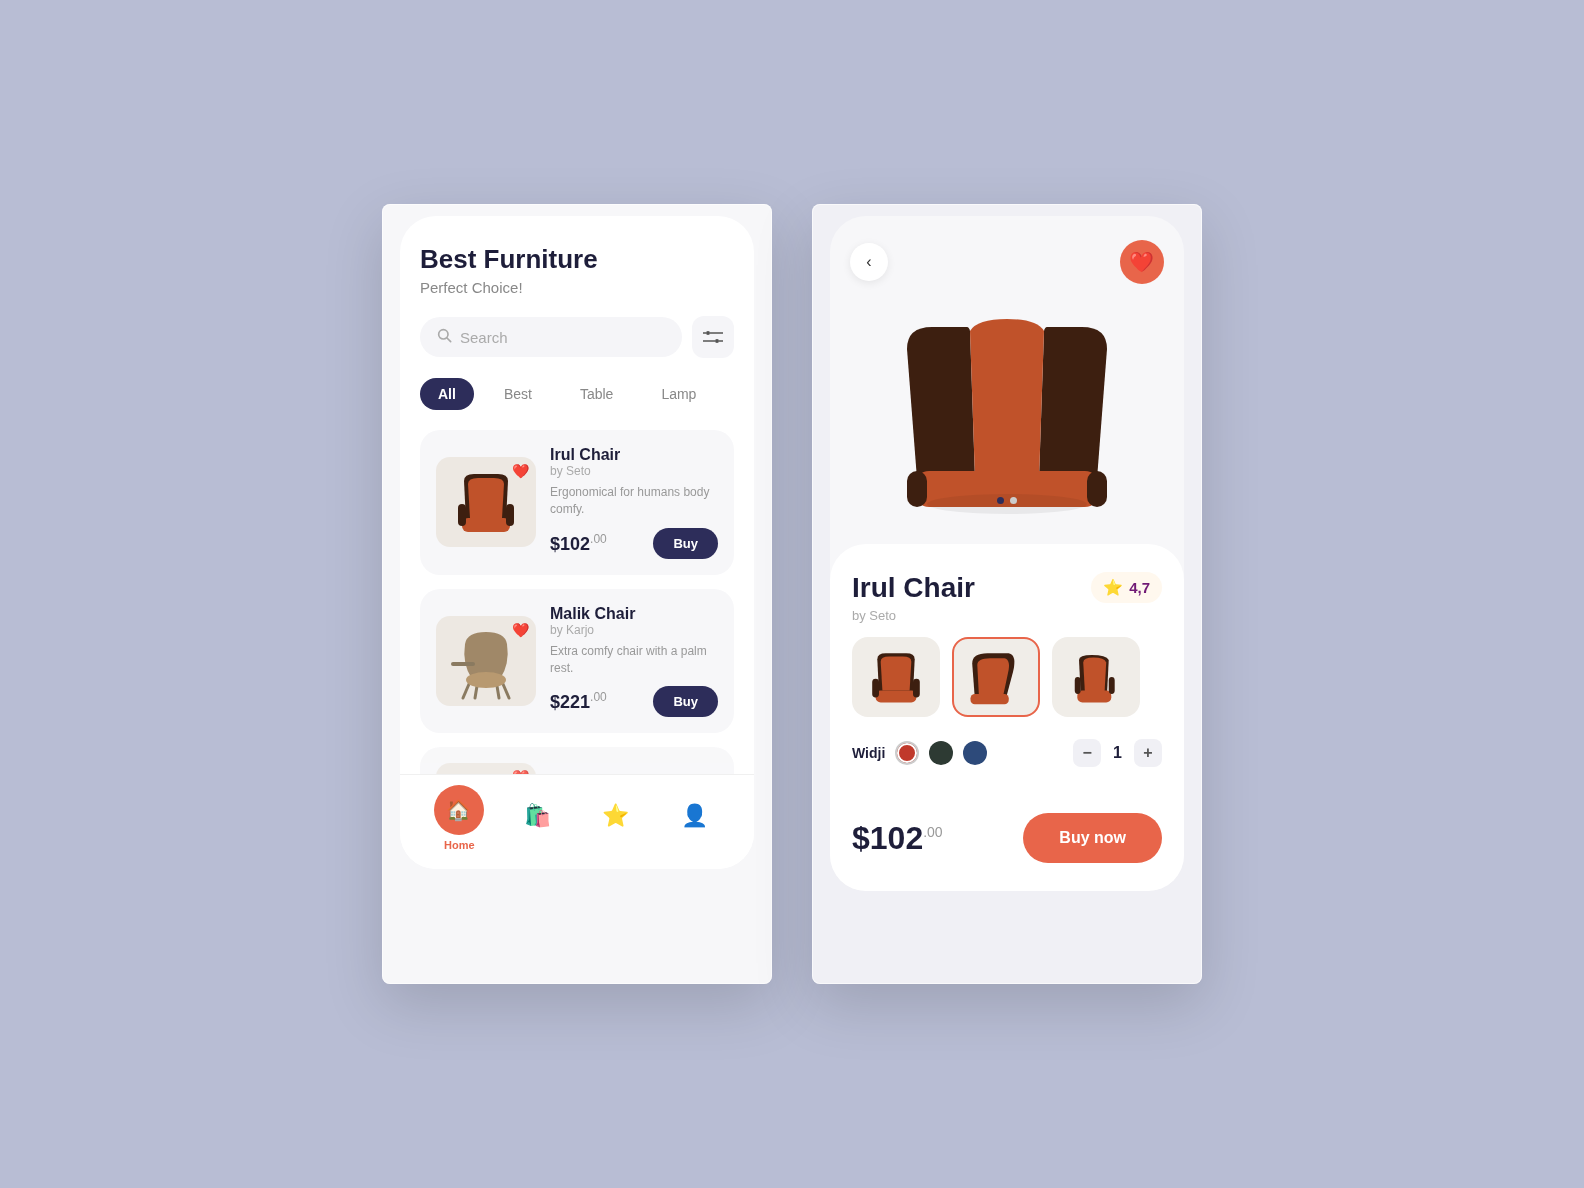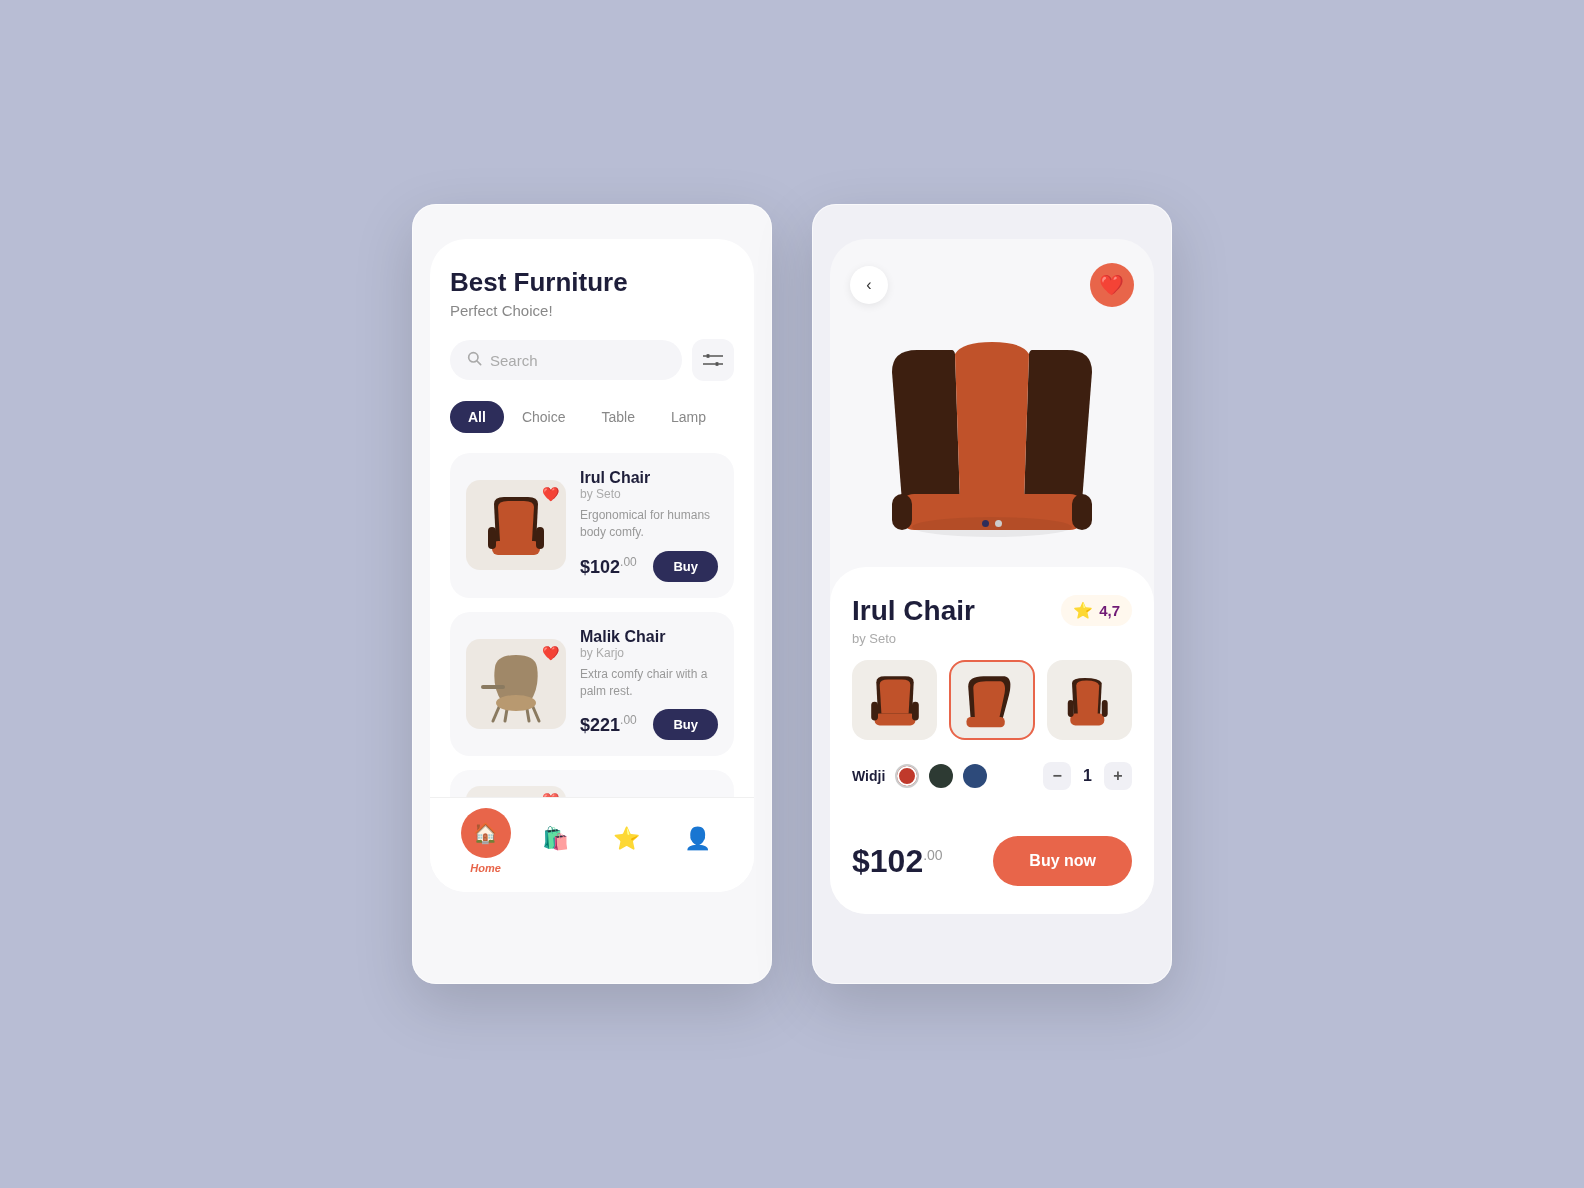--- a/index.html
+++ b/index.html
@@ -14,23 +14,23 @@
     }
     .screens-container {
       display: flex;
       gap: 40px;
       align-items: flex-start;
     }
 
     
     .phone {
       background: #f0f0f5;
-      border-radius: 24px;
-      padding: 35px 18px;
-      width: 360px;
+      border-radius: 8px;
+      padding: 12px 18px;
+      width: 390px;
       min-height: 780px;
       box-shadow: 0 20px 60px rgba(0,0,0,0.15), inset 0 0 0 1px rgba(255,255,255,0.6);
       position: relative;
       overflow: hidden;
     }
 
     
     .screen1 {
       background: #f7f7f9;
     }
@@ -83,20 +83,21 @@
       background: #f5f5f8;
       border-radius: 12px;
       display: flex;
       align-items: center;
       justify-content: center;
       cursor: pointer;
     }
 
     .categories {
       display: flex;
+      gap: 12px;
       margin-bottom: 20px;
       align-items: center;
     }
     .cat-item {
       padding: 8px 18px;
       border-radius: 50px;
       font-size: 14px;
       cursor: pointer;
     }
     .cat-item.active {
@@ -208,21 +209,20 @@
       background: #e8654a;
       border-radius: 50%;
       display: flex;
       align-items: center;
       justify-content: center;
     }
     .nav-label {
       font-size: 11px;
       color: #e8654a;
       font-weight: 600;
-      font-style: italic;
     }
     .nav-label-inactive {
       font-size: 11px;
       color: #aaa;
     }
 
     
     .screen2 {
       background: #f0f0f5;
     }
@@ -472,21 +472,21 @@
             <line x1="7" y1="5" x2="20" y2="5" stroke="#555" stroke-width="1.5"></line>
             <circle cx="14" cy="13" r="2" fill="#555"></circle>
             <line x1="0" y1="13" x2="12" y2="13" stroke="#555" stroke-width="1.5"></line>
             <line x1="16" y1="13" x2="20" y2="13" stroke="#555" stroke-width="1.5"></line>
           </svg>
         </div>
       </div>
 
       <div class="categories">
         <div class="cat-item active">All</div>
-        <div class="cat-item inactive">Choice</div>
+        <div class="cat-item inactive">Best</div>
         <div class="cat-item inactive">Table</div>
         <div class="cat-item inactive">Lamp</div>
 
       </div>
 
       <div class="product-card">
         <div class="product-img-box">
           <span class="product-heart">❤️</span>
 
           <svg width="80" height="72" viewBox="0 0 80 72" class="chair-shape">

